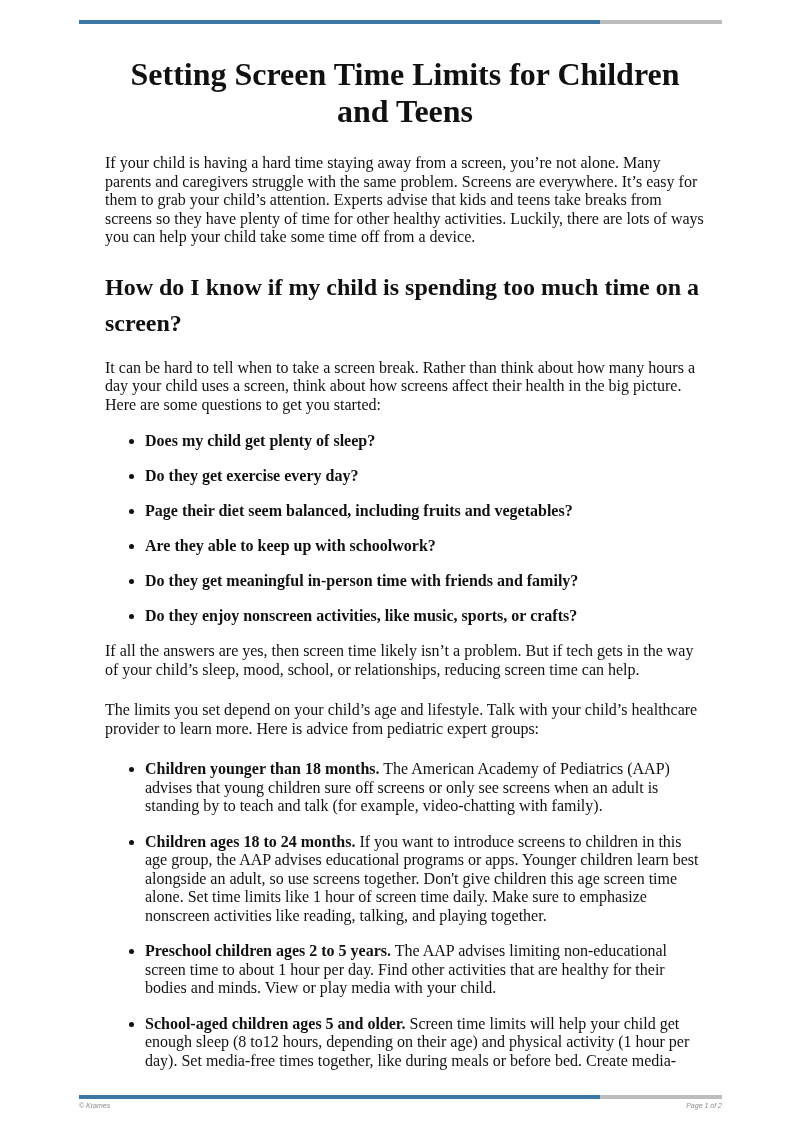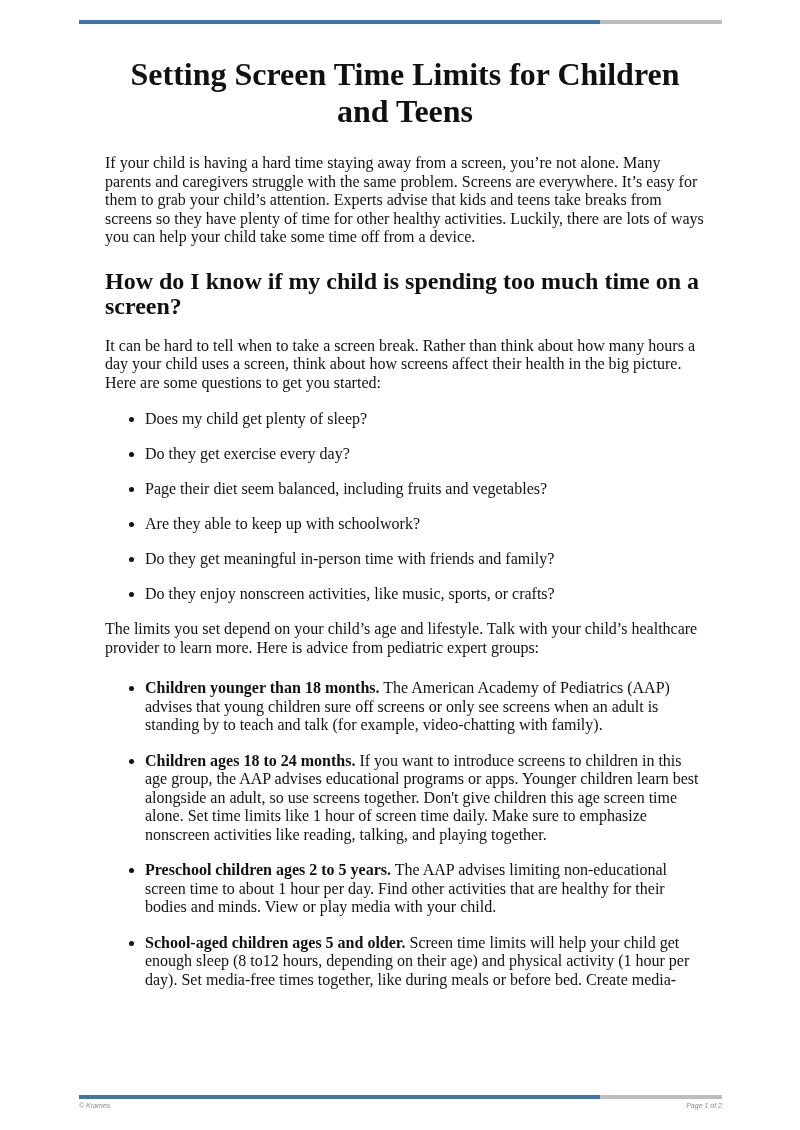--- a/index.html
+++ b/index.html
@@ -9,24 +9,24 @@
   .bar .fill { height: 100%; background: #3d77a8; }
   .bar .rest { height: 100%; background: #bdbdbd; flex: 1; }
   .bar.top { top: 20px; }
   .bar.bottom { top: 1095px; }
   .footer { position: absolute; top: 1102px; left: 79px; width: 643px;
             display: flex; justify-content: space-between;
             font-family: "Liberation Sans", sans-serif; font-style: italic;
             font-size: 7px; color: #8a8a8a; }
   .content { position: absolute; left: 105px; top: 56px; width: 600px; }
   h1 { font-size: 32px; line-height: 37px; margin: 0 0 24px 0; font-weight: bold; text-align: center; }
-  h2 { font-size: 24px; line-height: 25px; margin: 0 0 18px 0; font-weight: bold; }
+  h2 { font-size: 24px; line-height: 36px; margin: 0 0 18px 0; font-weight: bold; }
   p { font-size: 16px; line-height: 18.5px; margin: 11px 0 18px 0; }
   ul { margin: 0 0 14px 0; padding-left: 40px; }
-  ul.q li { font-size: 16px; line-height: 18.5px; margin-bottom: 16.5px; }
+  ul.q li { font-size: 16px; line-height: 18.5px; margin-bottom: 16.5px; font-weight: bold; }
   ul.adv li { font-size: 16px; line-height: 18.5px; margin-bottom: 17px; }
   li b { font-weight: bold; }
   .p-first { margin-bottom: 22px; }
 </style>
 </head>
 <body>
 
 <div class="bar top">
   <div class="fill" style="width:81%"></div>
   <div class="rest"></div>
@@ -39,20 +39,21 @@
   <h2>How do I know if my child is spending too much time on a screen?</h2>
   <p>It can be hard to tell when to take a screen break. Rather than think about how many hours a day your child uses a screen, think about how screens affect their health in the big picture. Here are some questions to get you started:</p>
   <ul class="q">
     <li>Does my child get plenty of sleep?</li>
     <li>Do they get exercise every day?</li>
     <li>Page their diet seem balanced, including fruits and vegetables?</li>
     <li>Are they able to keep up with schoolwork?</li>
     <li>Do they get meaningful in-person time with friends and family?</li>
     <li>Do they enjoy nonscreen activities, like music, sports, or crafts?</li>
   </ul>
+  <p class="p-first">If all the answers are yes, then screen time likely isn’t a problem. But if tech gets in the way of your child’s sleep, mood, school, or relationships, reducing screen time can help.</p>
 
   <p class="p-first">The limits you set depend on your child’s age and lifestyle. Talk with your child’s healthcare provider to learn more. Here is advice from pediatric expert groups:</p>
   <ul class="adv">
     <li><b>Children younger than 18 months.</b><span> The American Academy of Pediatrics (AAP) advises that young children sure off screens or only see screens when an adult is standing by to teach and talk (for example, video-chatting with family).</span></li>
     <li><b>Children ages 18 to 24 months.</b><span> If you want to introduce screens to children in this age group, the AAP advises educational programs or apps. Younger children learn best alongside an adult, so use screens together. Don't give children this age screen time alone. Set time limits like 1 hour of screen time daily. Make sure to emphasize nonscreen activities like reading, talking, and playing together.</span></li>
     <li><b>Preschool children ages 2 to 5 years.</b><span> The AAP advises limiting non-educational screen time to about 1 hour per day. Find other activities that are healthy for their bodies and minds. View or play media with your child.</span></li>
     <li><b>School-aged children ages 5 and older.</b><span> Screen time limits will help your child get enough sleep (8 to12 hours, depending on their age) and physical activity (1 hour per day). Set media-free times together, like during meals or before bed. Create media-</span></li>
   </ul>
 </div>
 

